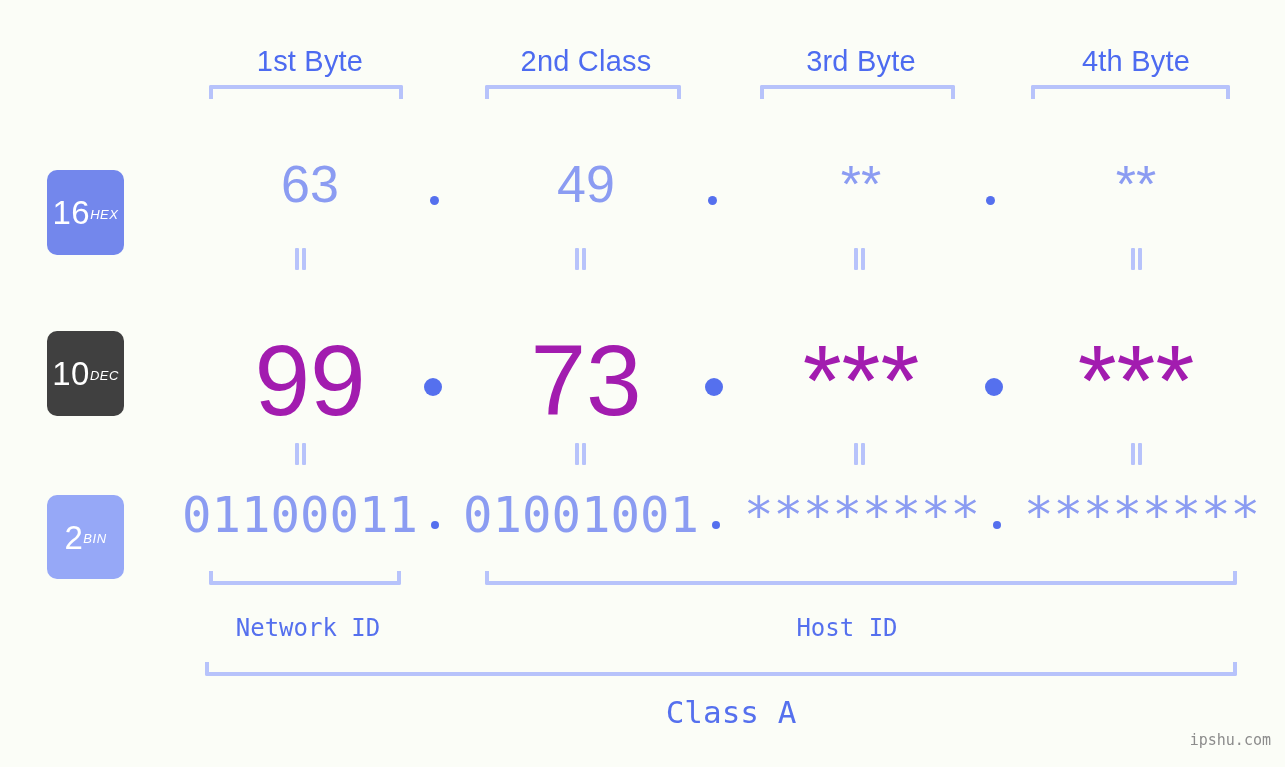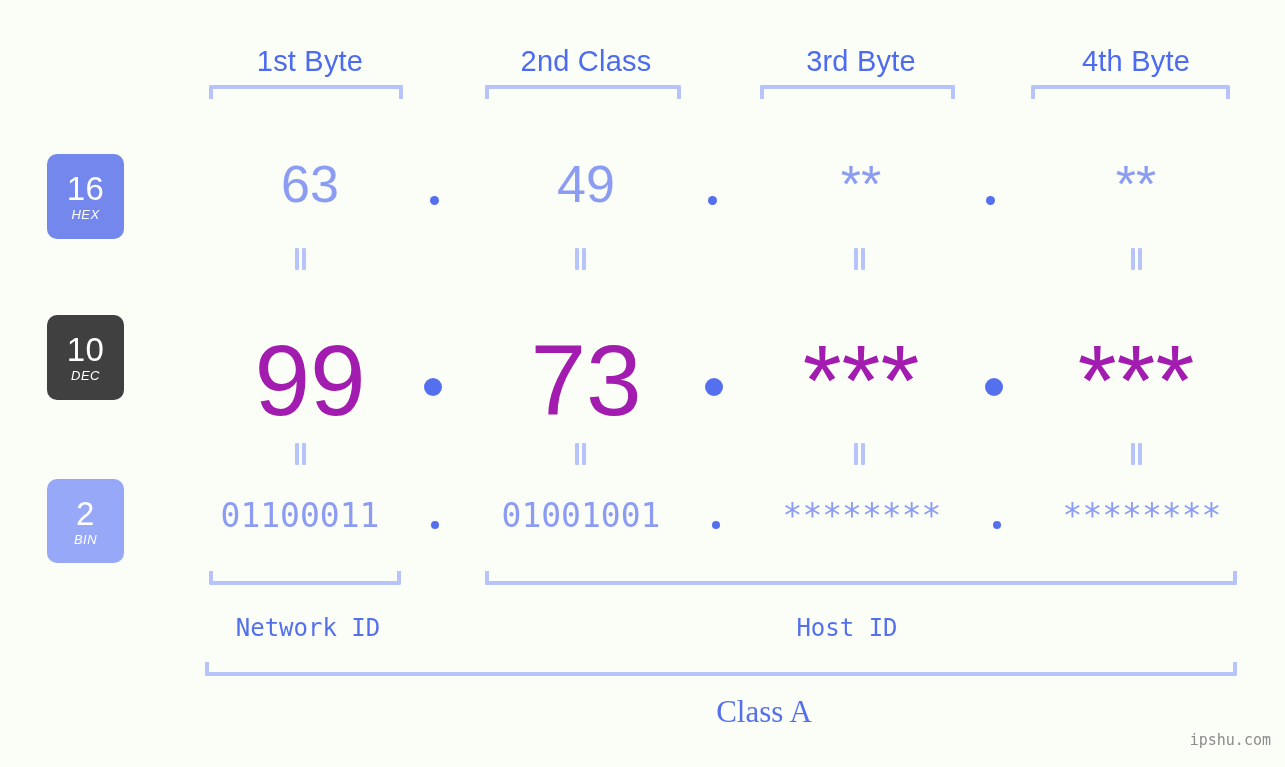--- a/index.html
+++ b/index.html
@@ -53,24 +53,25 @@
   
   .badge {
     position: absolute;
     left: 47px;
     width: 77px;
     border-radius: 10px;
     color: #ffffff;
     text-align: center;
     box-sizing: border-box;
     display: flex;
-    flex-direction: column;
+    flex-direction: row;
     align-items: center;
     justify-content: center;
     line-height: 1;
+    margin-top: 16px;
   }
   .badge .num {
     font-size: 33px;
     font-weight: 400;
     letter-spacing: 0.5px;
   }
   .badge .name {
     font-size: 13px;
     font-weight: 400;
     margin-top: 3px;
@@ -95,21 +96,21 @@
     line-height: 64px;
   }
   .row-dec .val {
     font-size: 100px;
     color: #a21caf;
     top: 296px;
     line-height: 118px;
     margin-top: 25px;
   }
   .row-bin .val {
-    font-size: 33px;
+    font-size: 49px;
     color: #8b9cf2;
     top: 494px;
     line-height: 44px;
     font-family: "DejaVu Sans Mono", monospace;
     letter-spacing: 0px;
   }
 
   
   .dot {
     position: absolute;
@@ -258,17 +259,17 @@
     <div class="val" style="left:1012px;width:260px;">********</div>
   </div>
 
   <div class="bracket-up" style="left:209px;top:571px;width:192px;"></div>
   <div class="bracket-up" style="left:485px;top:571px;width:752px;"></div>
 
   <div class="section-label" style="left:717px;width:260px;top:614px;">Host ID</div>
   <div class="section-label" style="left:178px;width:260px;top:614px;">Network ID</div>
 
   <div class="bracket-up" style="left:205px;top:662px;width:1032px;"></div>
-  <div id="label-class" style="left:634px;width:260px;top:694px;font-family:Liberation Serif, serif;">Class A</div>
+  <div id="label-class" style="left:601px;width:260px;top:694px;">Class A</div>
 
   <div id="watermark">ipshu.com</div>
 
 </div>
 
 </body></html>

